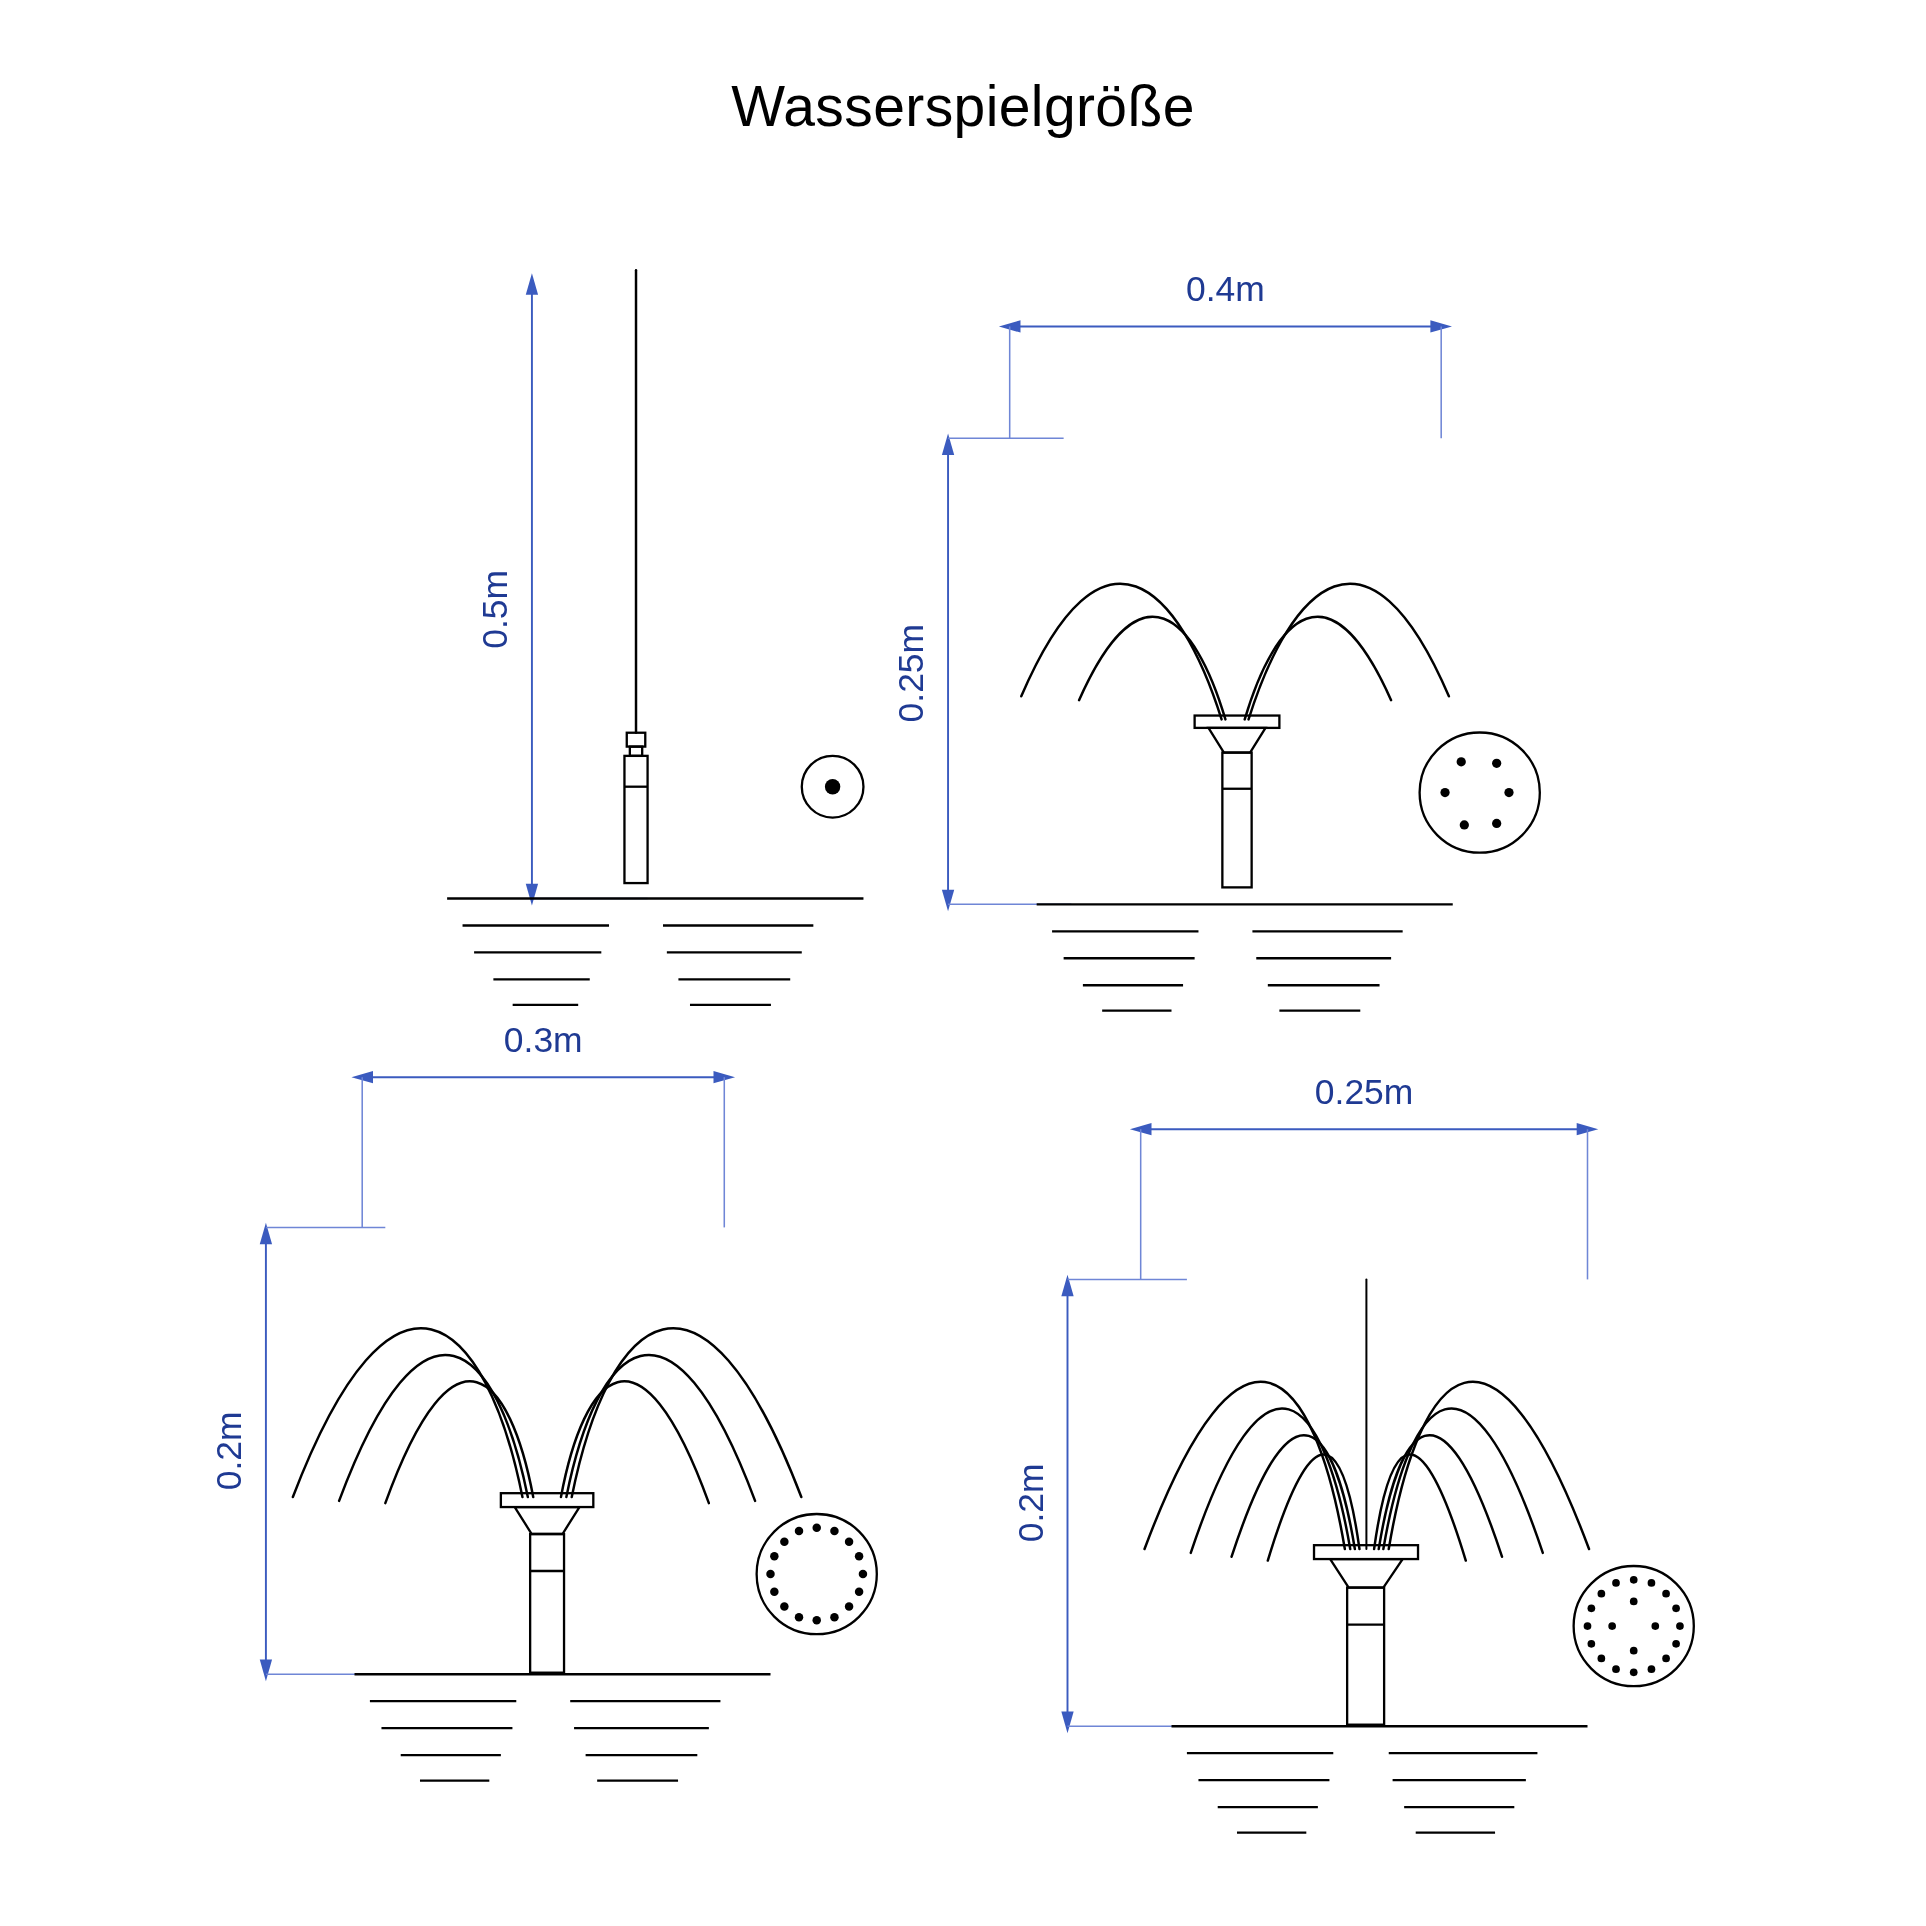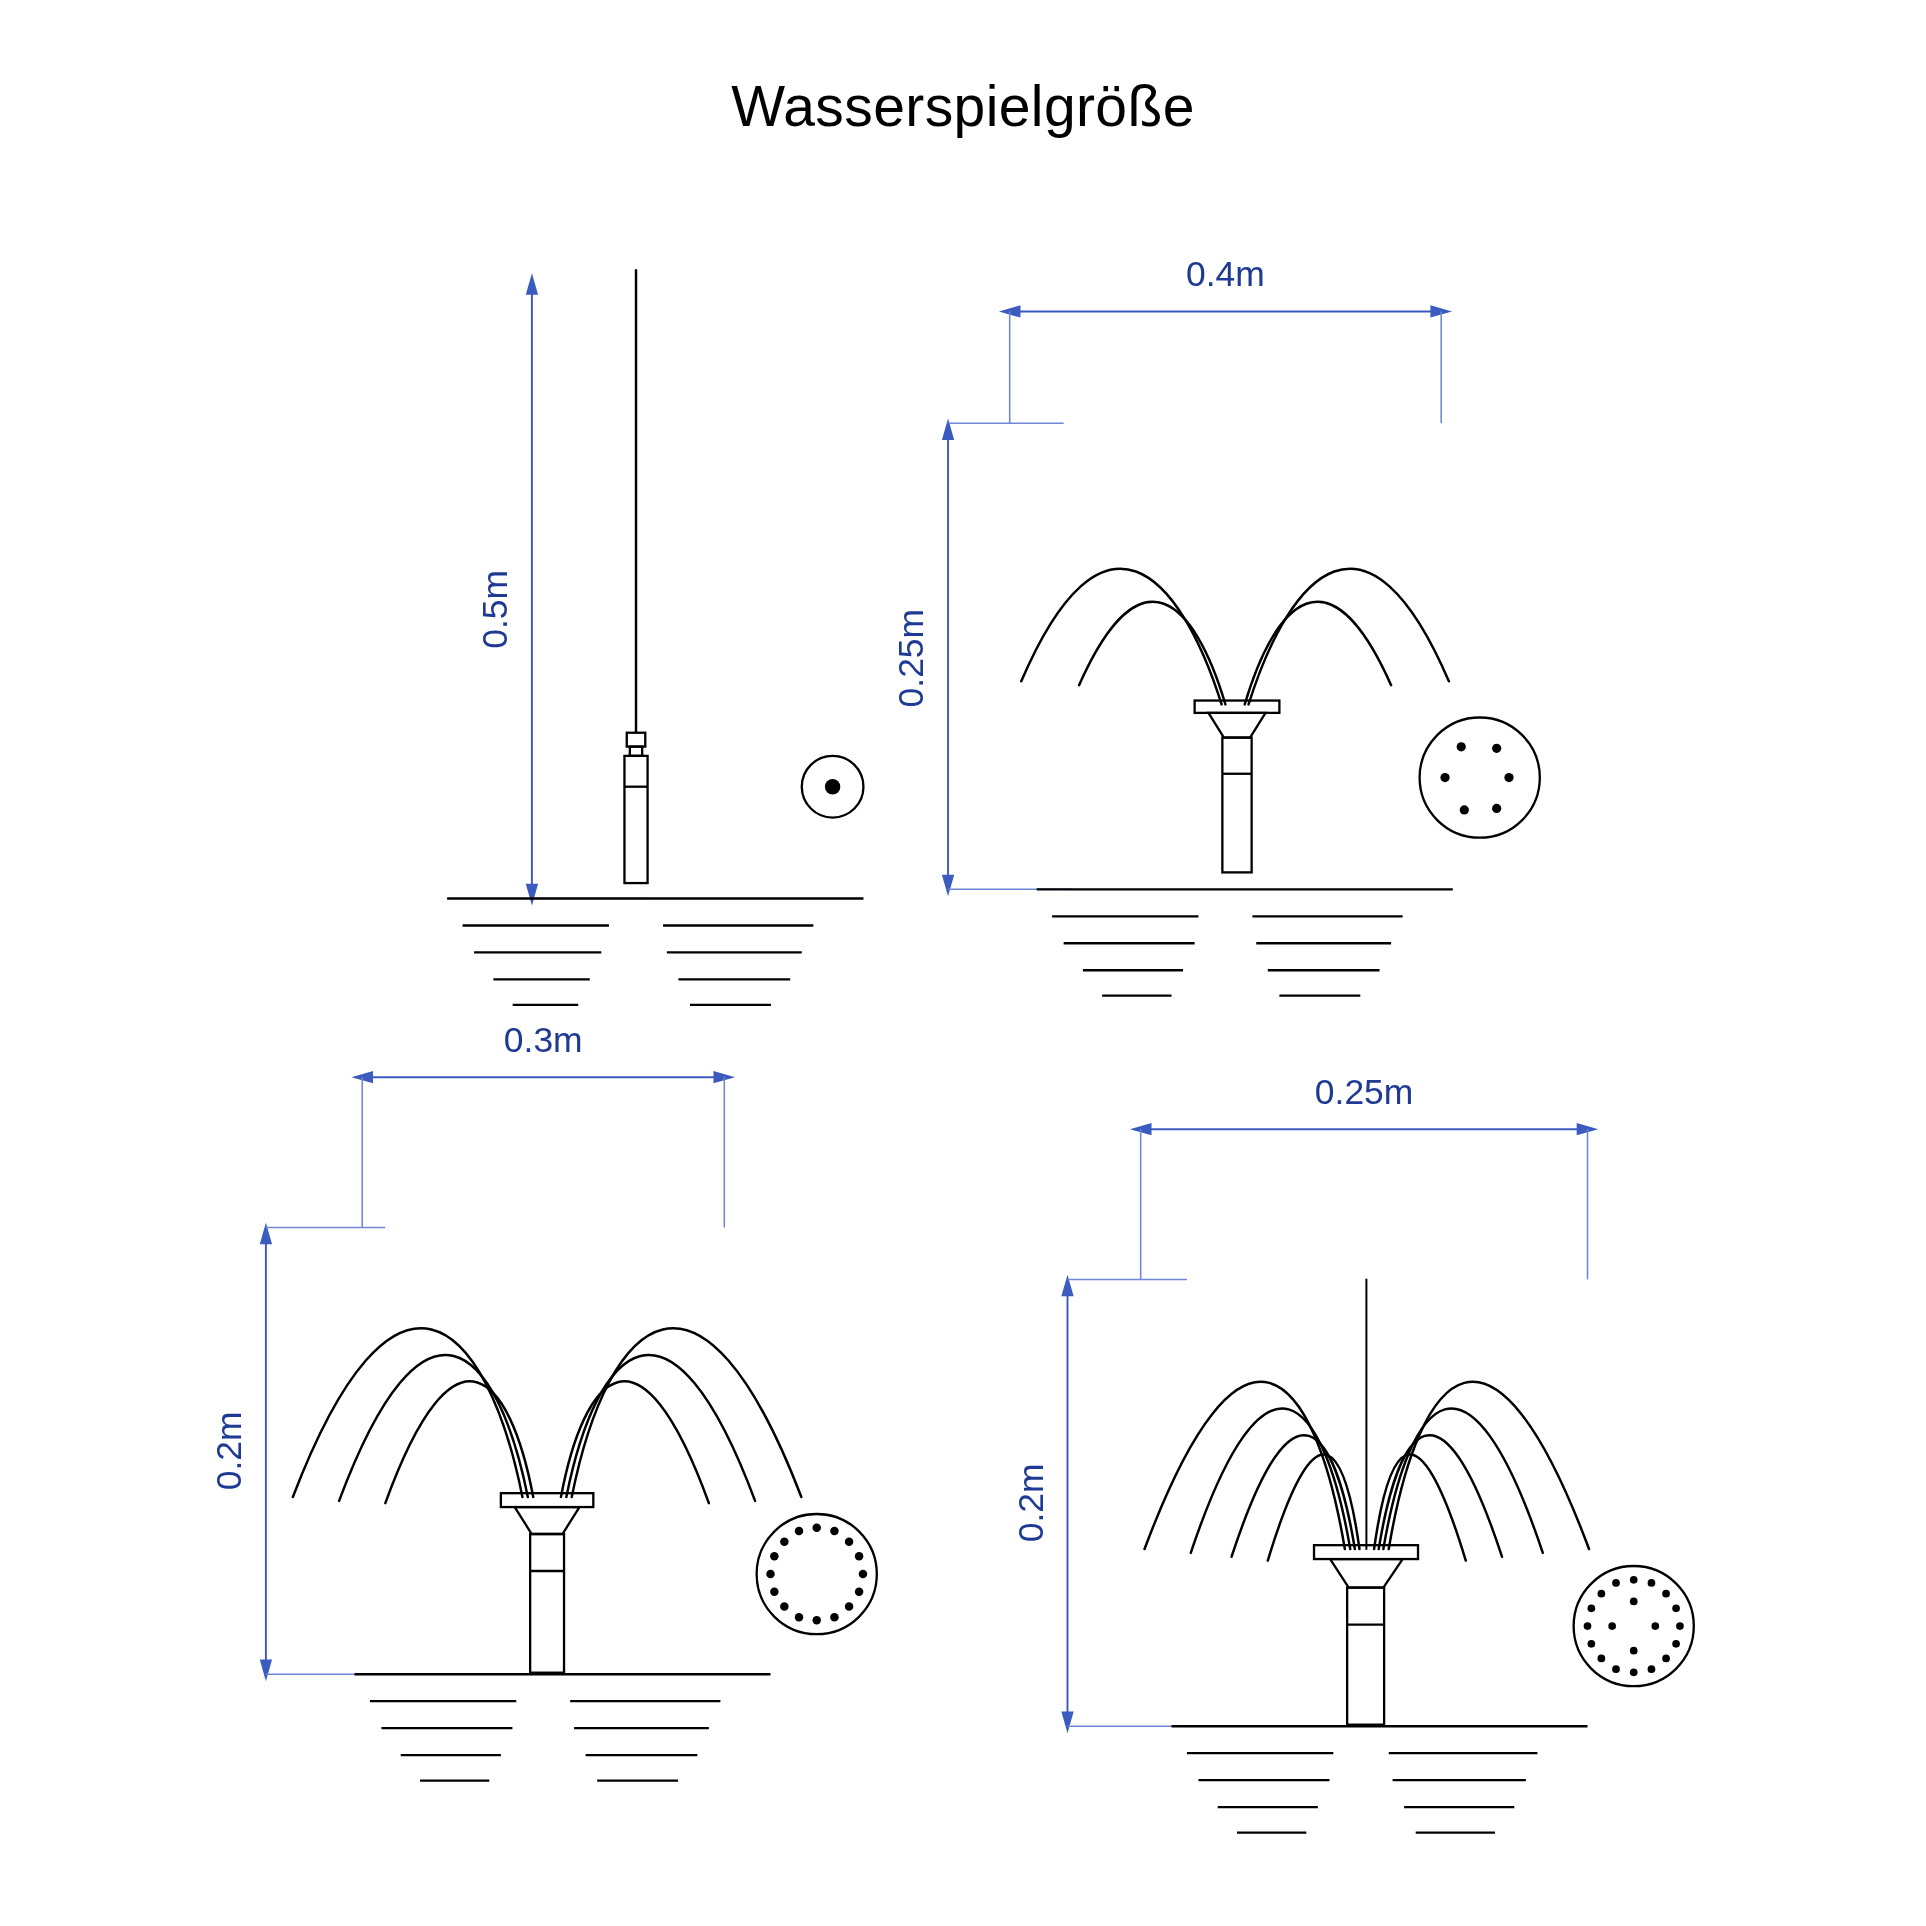--- a/index.html
+++ b/index.html
@@ -124,21 +124,21 @@
         <line x1="415" y1="983" x2="520" y2="983"></line>
       </g>
 
       <g>
         <circle class="nozzleface" cx="600" cy="700" r="40"></circle>
         <circle class="hole" cx="600" cy="700" r="10"></circle>
       </g>
     </svg>
   </div>
 
-  <div class="panel" style="left:871px; top:238px;text-decoration:underline;">
+  <div class="panel" style="left:871px; top:253px;text-decoration:underline;">
     <svg width="732" height="771" viewBox="0 0 950 1000">
 
       <g>
         <line class="dimline" x1="180" y1="95" x2="740" y2="95"></line>
         <polygon points="166,95 194,87 194,103" fill="#3b5bbf"></polygon>
         <polygon points="754,95 726,87 726,103" fill="#3b5bbf"></polygon>
         <line class="dimline-thin" x1="180" y1="95" x2="180" y2="240"></line>
         <line class="dimline-thin" x1="740" y1="95" x2="740" y2="240"></line>
       </g>
       <text class="dimtext" x="460" y="62" text-anchor="middle">0.4m</text>

